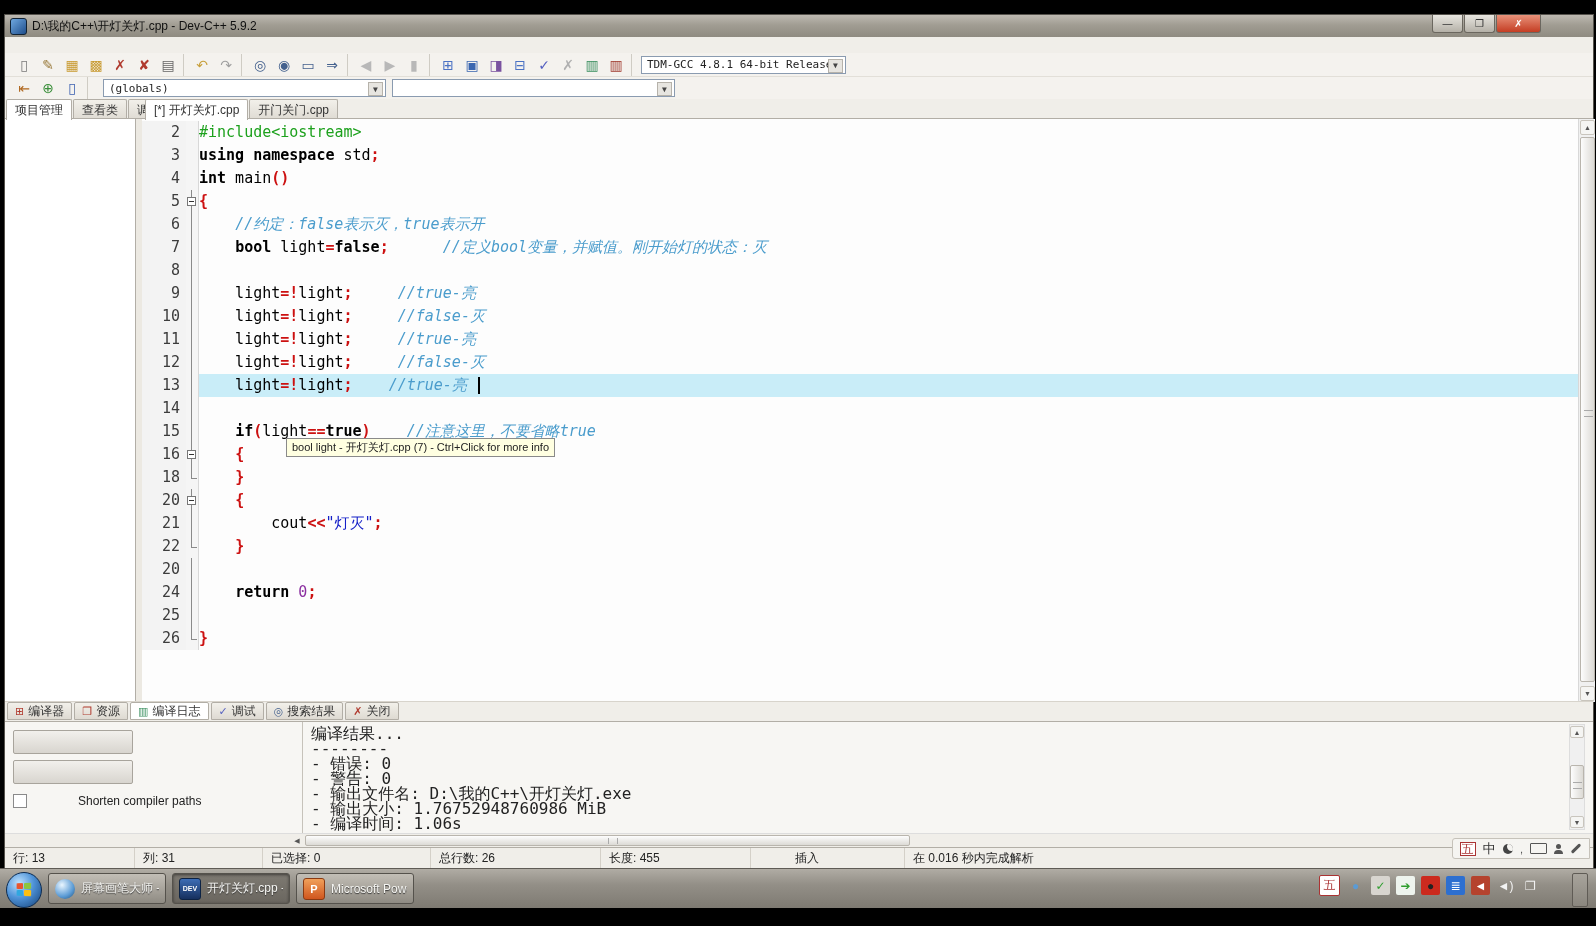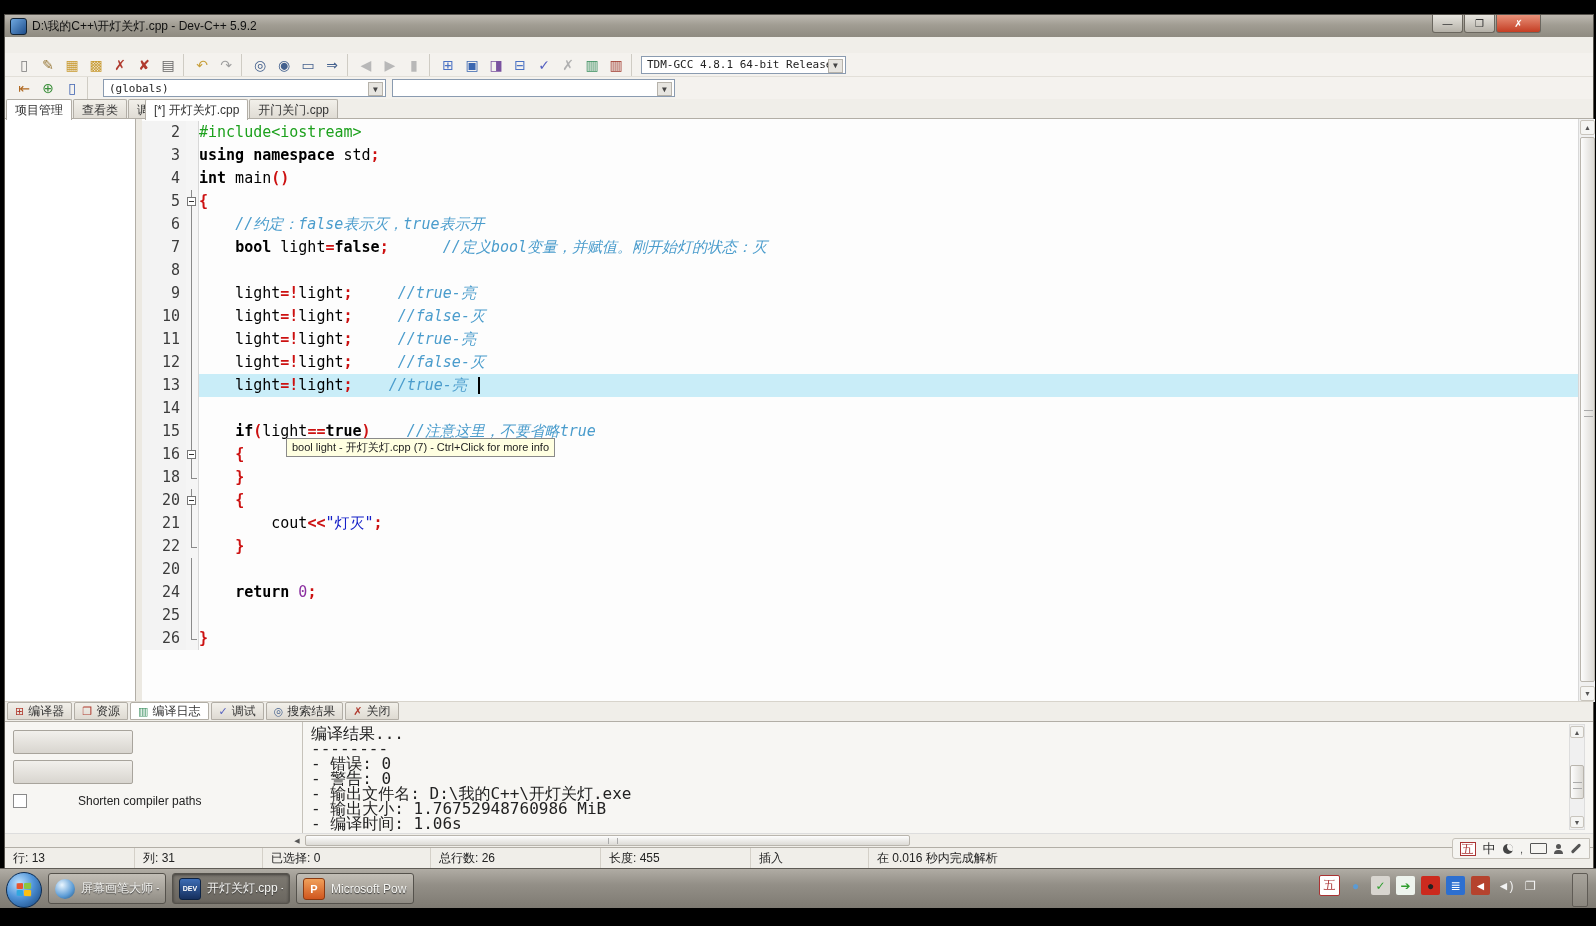--- a/index.html
+++ b/index.html
@@ -515,21 +515,21 @@
         </div>
       <div class="harrow" style="right:2px;">▶</div>
     </div>
 
     <div class="statusbar" id="statusbar">
         <div class="sseg" style="width: 130px;">行: 13</div>
         <div class="sseg" style="width: 128px;">列: 31</div>
         <div class="sseg" style="width: 168px;">已选择: 0</div>
         <div class="sseg" style="width: 170px;">总行数: 26</div>
         <div class="sseg" style="width: 150px;">长度: 455</div>
-        <div class="sseg" style="width: 118px;">插入</div>
+        <div class="sseg" style="width: 118px; margin-left: 36px;">插入</div>
         <div class="sseg" style="flex: 1 1 0%; border-right: none;">在 0.016 秒内完成解析</div>
       </div>
   </div>
 
   <div class="imebar">
     <span class="ime-wubi">五</span>
     <span class="ime-cn">中</span>
     <span class="moon"></span>
     <span class="ime-comma">,</span>
     <span class="kbd"></span>

